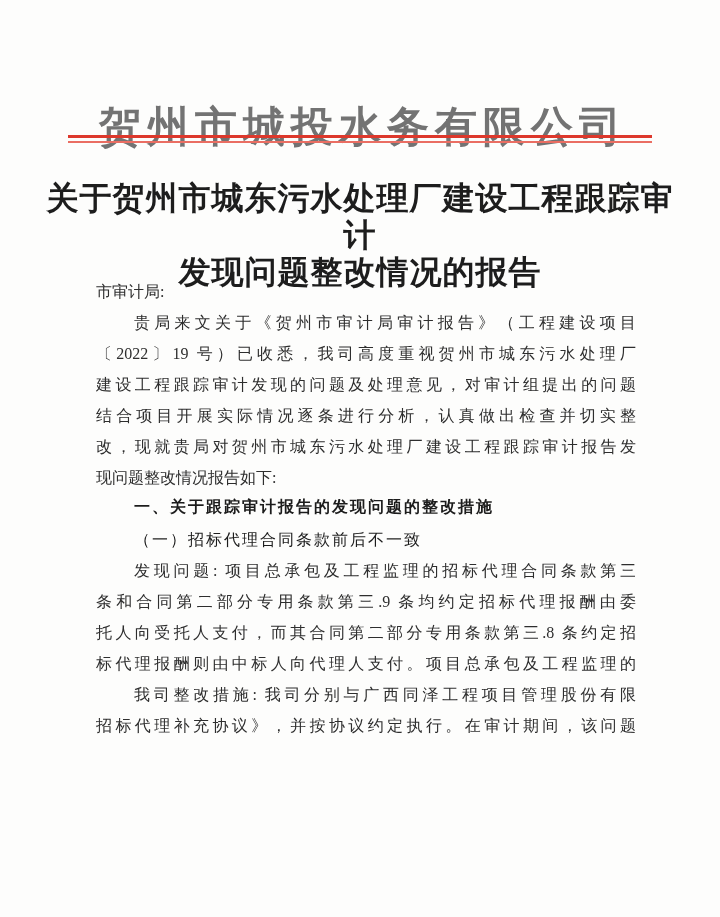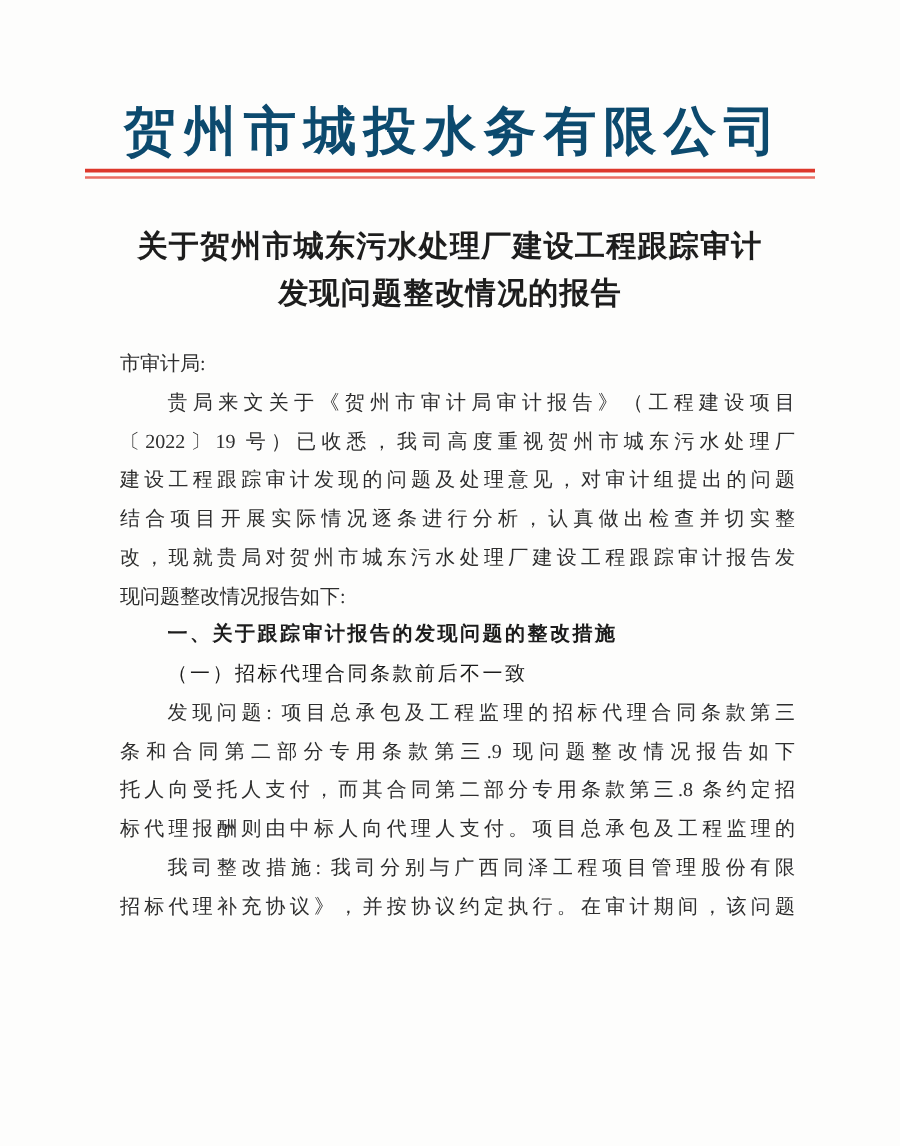--- a/index.html
+++ b/index.html
@@ -24,44 +24,45 @@
     top: 82px;
     left: 0;
     width: 720px;
     text-align: center;
   }
   .company-name {
     display: inline-block;
     font-size: 42px;
     line-height: 48px;
     font-weight: bold;
-    color: #0c4a6e;
+    color: #737373;
     letter-spacing: 6px;
     text-indent: 6px;
     white-space: nowrap;
-    font-family: Liberation Serif, serif;
+    font-family: Liberation Mono, monospace;
+    margin-top: 24px;
   }
   .rules {
     position: absolute;
     top: 135px;
     left: 68px;
     width: 584px;
   }
   .rule-thick { height: 3px; background: #dd382c; }
   .rule-thin  { height: 2px; background: #ea6e63; margin-top: 3px; }
 
   
   .doc-title {
     position: absolute;
     top: 180px;
     left: 40px;
     width: 640px;
     margin: 0;
     text-align: center;
-    font-size: 24px;
+    font-size: 32px;
     line-height: 37px;
     font-weight: bold;
     color: #1d1d1d;
     letter-spacing: 1px;
   }
 
   
   .body-block {
     position: absolute;
     top: 276px;
@@ -117,20 +118,20 @@
     <div class="line">市审计局:</div>
     <div class="line stretch indent">贵局来文关于《贺州市审计局审计报告》（工程建设项目</div>
     <div class="line stretch">〔2022〕19 号）已收悉，我司高度重视贺州市城东污水处理厂</div>
     <div class="line stretch">建设工程跟踪审计发现的问题及处理意见，对审计组提出的问题</div>
     <div class="line stretch">结合项目开展实际情况逐条进行分析，认真做出检查并切实整</div>
     <div class="line stretch">改，现就贵局对贺州市城东污水处理厂建设工程跟踪审计报告发</div>
     <div class="line">现问题整改情况报告如下:</div>
     <div class="line hei indent">一、关于跟踪审计报告的发现问题的整改措施</div>
     <div class="line kai indent">（一）招标代理合同条款前后不一致</div>
     <div class="line stretch indent">发现问题: 项目总承包及工程监理的招标代理合同条款第三</div>
-    <div class="line stretch">条和合同第二部分专用条款第三.9 现问题整改情况报告如下</div>
+    <div class="line stretch">条和合同第二部分专用条款第三.9 条均约定招标代理报酬由委</div>
     <div class="line stretch">托人向受托人支付，而其合同第二部分专用条款第三.8 条约定招</div>
     <div class="line stretch">标代理报酬则由中标人向代理人支付。项目总承包及工程监理的</div>
     <div class="line stretch indent">我司整改措施: 我司分别与广西同泽工程项目管理股份有限</div>
     <div class="line stretch">招标代理补充协议》，并按协议约定执行。在审计期间，该问题</div>
   </div>
 
 </div>
 
 </body></html>

